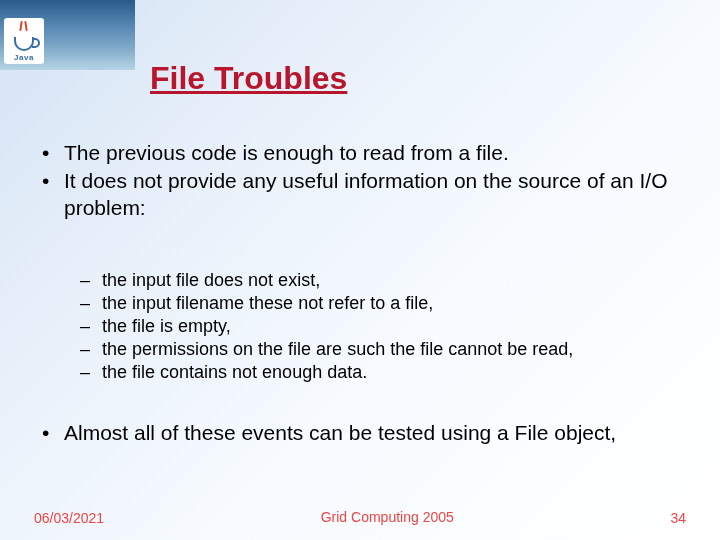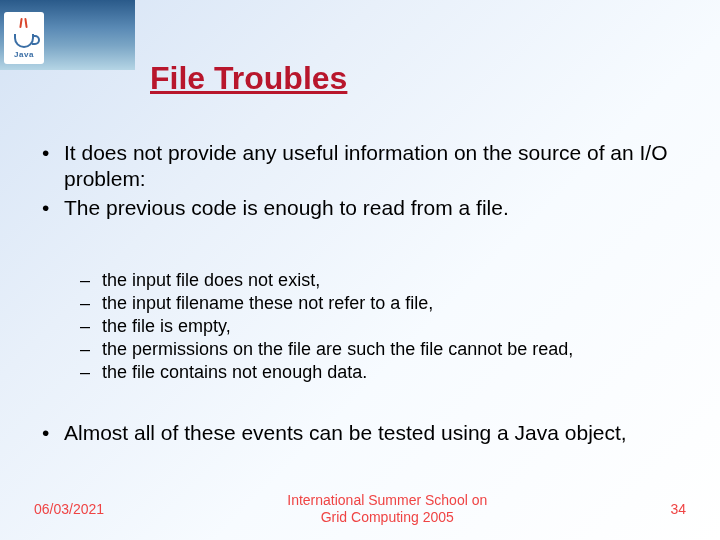--- a/index.html
+++ b/index.html
@@ -11,21 +11,21 @@
   }
   .header-img {
     position: absolute;
     top: 0; left: 0;
     width: 135px; height: 70px;
     background: linear-gradient(to bottom, #2a5a8a 0%, #5a8ab5 40%, #7aa5c5 65%, #b5d5e5 100%);
     display: flex;
     align-items: flex-end;
   }
   .java-logo {
-    width: 40px; height: 52px;
+    width: 40px; height: 46px;
     background: #fff;
     border-radius: 3px;
     margin: 0 0 6px 4px;
     position: relative;
     display: flex;
     flex-direction: column;
     align-items: center;
     justify-content: center;
   }
   .cup {
@@ -142,35 +142,34 @@
     <div class="steam"></div>
     <div class="cup"></div>
     <div class="java-text">Java</div>
   </div>
 </div>
 
 <div class="title">File Troubles</div>
 
 <div class="content">
   <ul class="bullet-list">
+    <li>The previous code is enough to read from a file.</li>
     <li>It does not provide any useful information on the source of an I/O problem:</li>
-    <li>The previous code is enough to read from a file.</li>
   </ul>
   <ul class="sub-list">
     <li>the input file does not exist,</li>
     <li>the input filename these not refer to a file,</li>
     <li>the file is empty,</li>
     <li>the permissions on the file are such the file cannot be read,</li>
     <li>the file contains not enough data.</li>
   </ul>
   <ul class="bullet-list bullet2">
-    <li>Almost all of these events can be tested using a Java object,</li>
+    <li>Almost all of these events can be tested using a File object,</li>
   </ul>
 </div>
 
 <div class="footer">
   <div>06/03/2021</div>
   <div class="footer-center">
-    <div>International Summer School on</div>
     <div>Grid Computing 2005</div>
   </div>
   <div>34</div>
 </div>
 
 </body></html>

